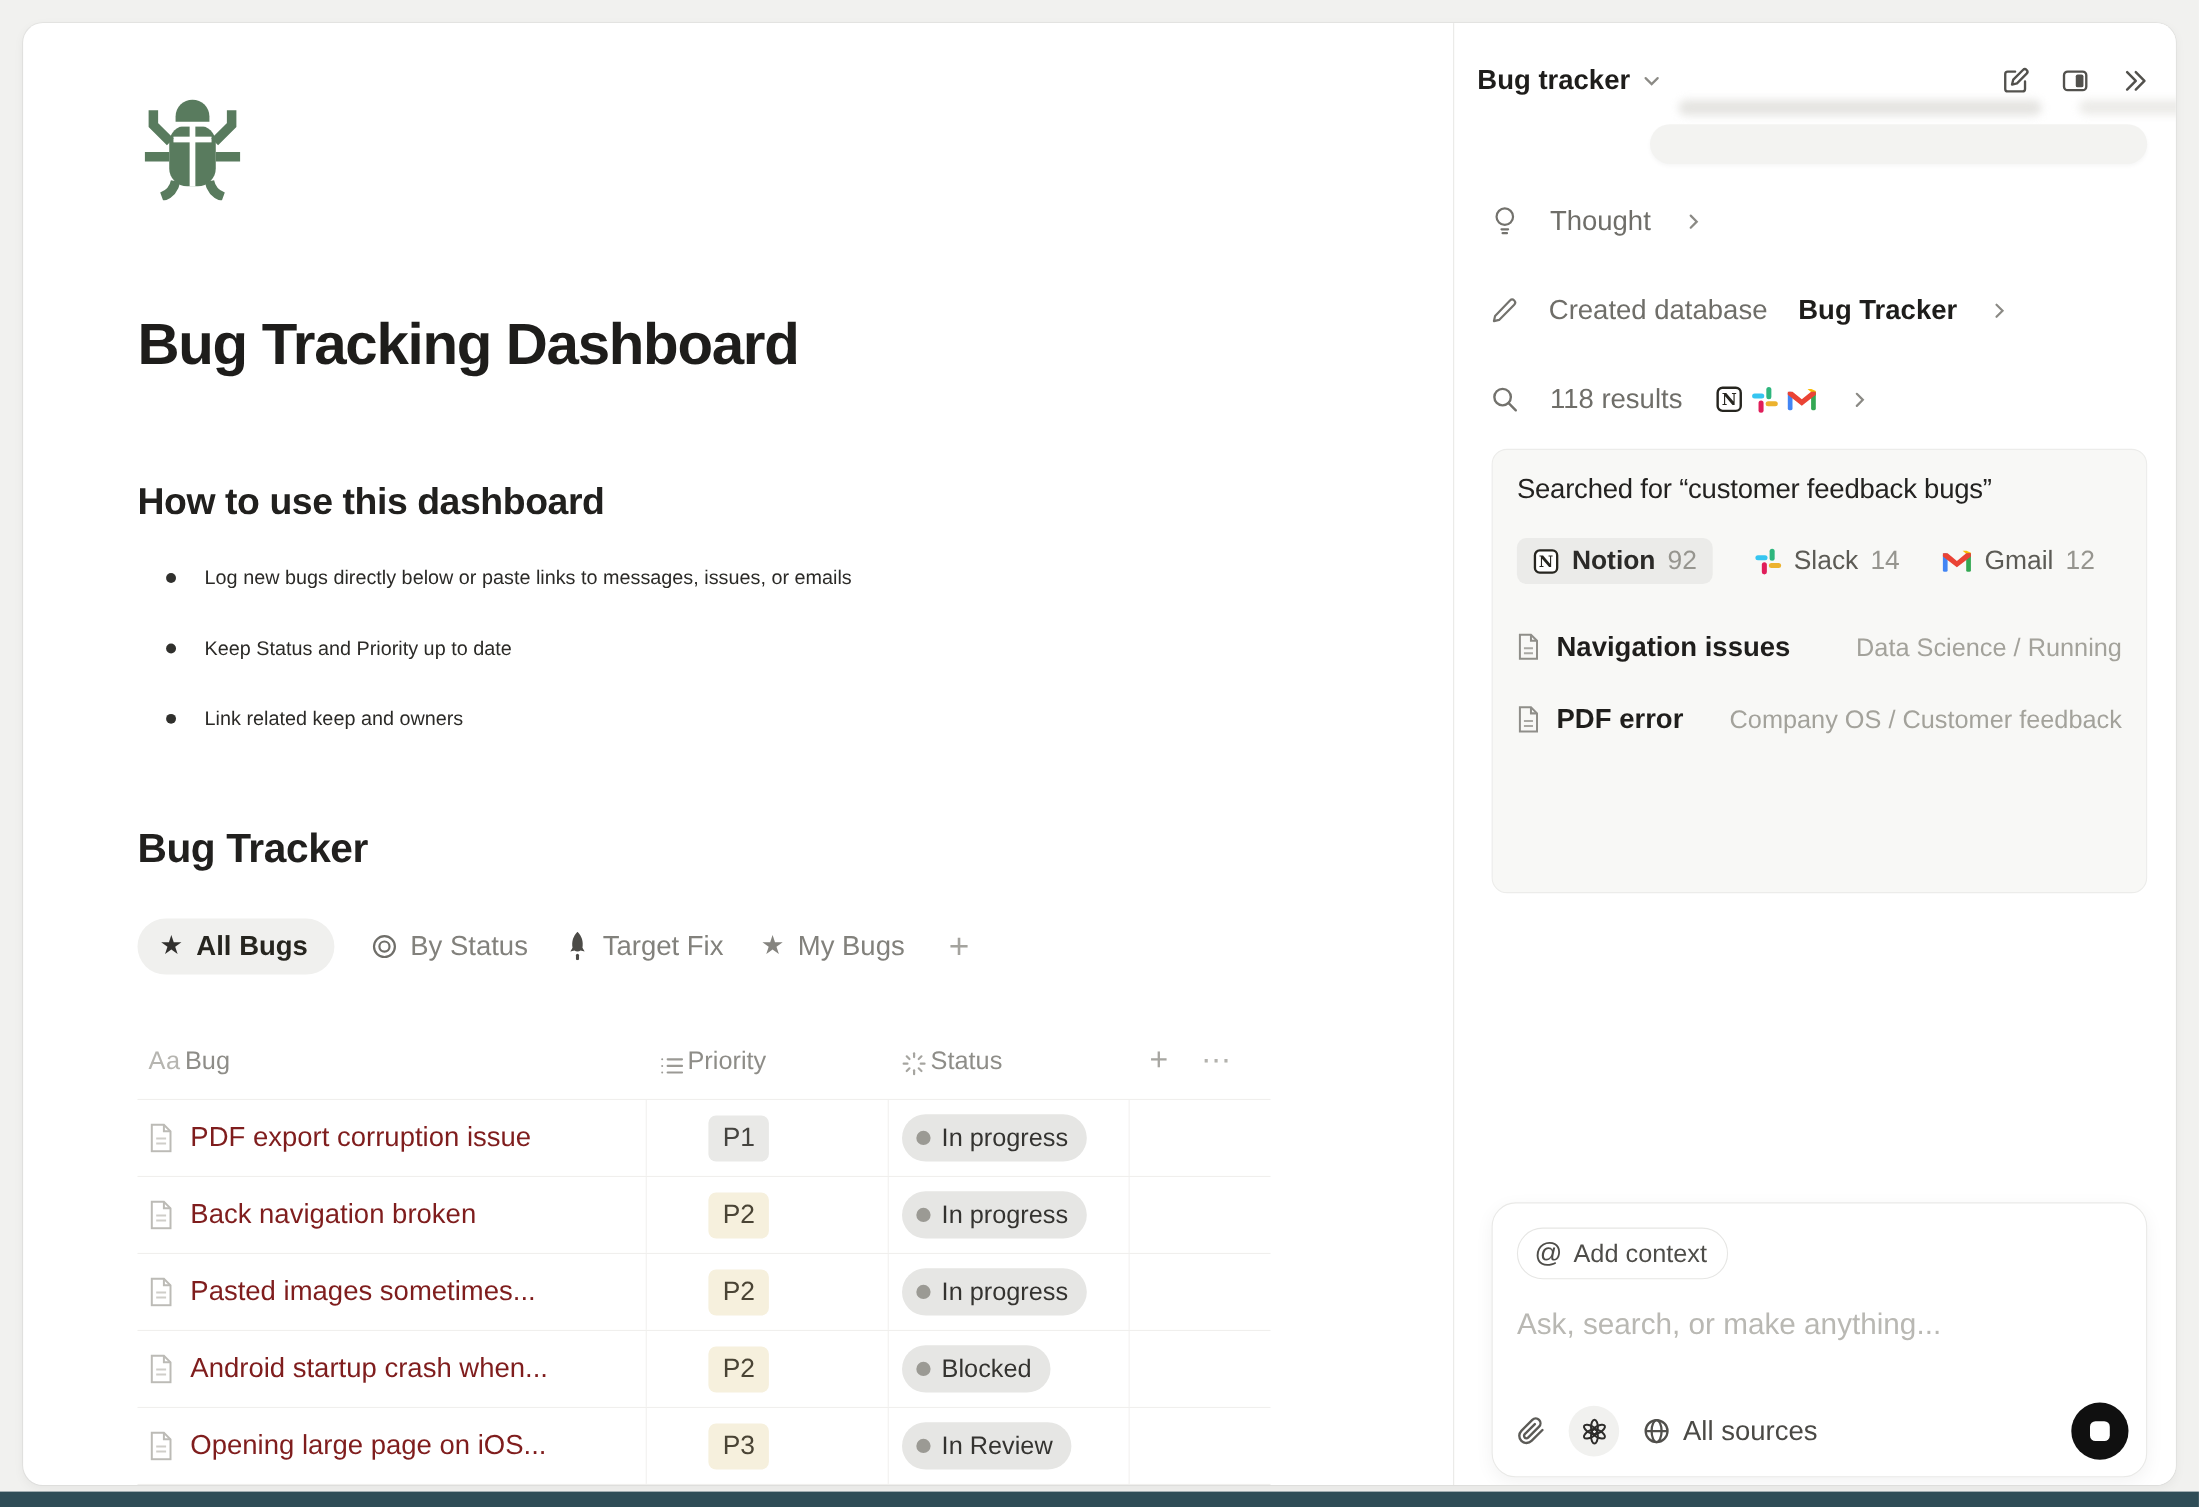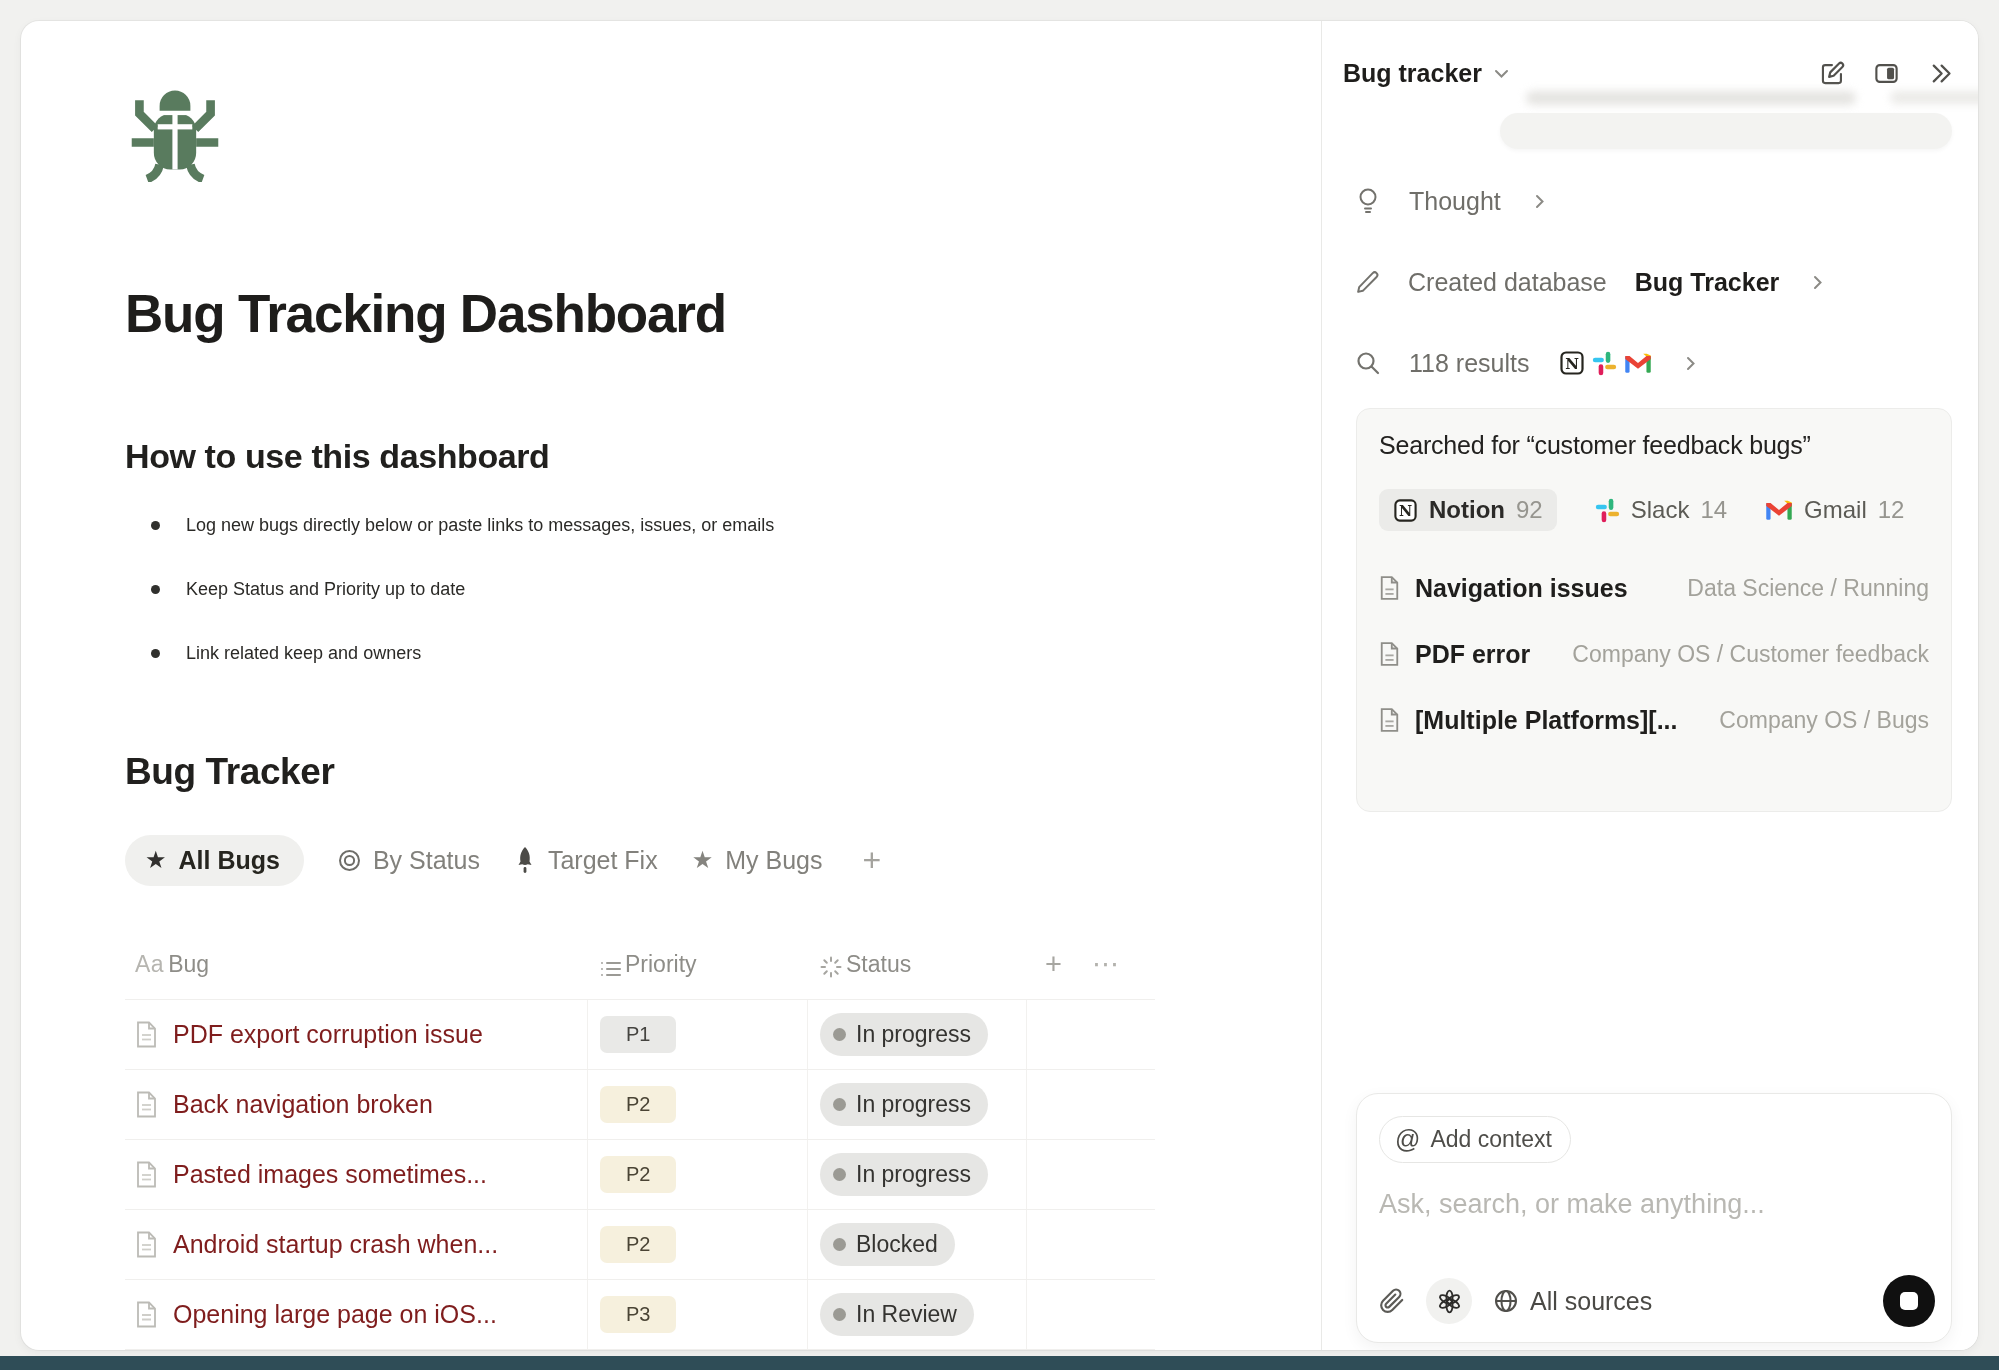--- a/index.html
+++ b/index.html
@@ -42,21 +42,21 @@
   .th-actions { display:flex; align-items:center; gap:30px; margin-left:18px; color:#a7a6a1; }
   .th-plus { font-size:29px; line-height:1; }
   .th-dots { font-size:27px; line-height:1; color:#b3b2ad; letter-spacing:2px; }
   .trow { display:flex; align-items:center; height:70px; border-top:1px solid #f0efed; }
   .td { height:100%; display:flex; align-items:center; }
   .td.c1 { width:463px; padding-left:10px; gap:15px; border-right:1px solid #f2f1ef; }
   .td.c2 { width:220px; padding-left:12px; border-right:1px solid #f2f1ef; }
   .td.c3 { width:219px; padding-left:12px; border-right:1px solid #f2f1ef; }
   .td.c4 { flex:1; }
   .bug-name { font-size:25px; font-weight:500; color:#7f1d1d; white-space:nowrap; }
-  .pill-priority { font-size:20px; padding:6px 26px; border-radius:7px; line-height:1.25; }
+  .pill-priority { font-size:24px; padding:6px 13px; border-radius:7px; line-height:1.25;margin-left:44px; }
   .pill-priority.gray { background:#e9e9e7; color:#454440; }
   .pill-priority.yellow { background:#f6f0dd; color:#4a4435; }
   .pill-status { display:inline-flex; align-items:center; gap:10px; background:#e6e6e4; border-radius:999px; padding:8px 17px 8px 13px; font-size:23px; color:#343330; white-space:nowrap; }
   .status-dot { width:13px; height:13px; border-radius:50%; background:#9b9a94; flex:none; }
 
   
   .panel { width:657px; border-left:1px solid #e9e9e7; position:relative; background:#fff; }
   .panel-header { position:absolute; top:30px; left:21px; right:24px; height:44px; display:flex; align-items:center; }
   .panel-title { font-size:25px; font-weight:600; color:#1e1d1b; }
   .panel-title-chevron { margin-left:10px; display:flex; }
@@ -509,34 +509,20 @@
                     <path d="M3 1.5 h11 l6 6 v18 h-17 z"></path>
                     <path d="M14 1.5 v6 h6"></path>
                     <line x1="7" y1="15" x2="16" y2="15" stroke="#a9a8a3"></line>
                     <line x1="7" y1="20" x2="16" y2="20" stroke="#a9a8a3"></line>
                   </svg>
                 </span>
               <span class="rr-title">PDF error</span>
               </span>
             <span class="rr-meta">Company OS / Customer feedback</span>
           </div>
-          <div class="result-row">
-            <span class="rr-left">
-              <span style="display:flex;">
-                  <svg width="21" height="26" viewBox="0 0 23 27" fill="none" stroke="#8f8e89" stroke-width="2">
-                    <path d="M3 1.5 h11 l6 6 v18 h-17 z"></path>
-                    <path d="M14 1.5 v6 h6"></path>
-                    <line x1="7" y1="15" x2="16" y2="15" stroke="#a9a8a3"></line>
-                    <line x1="7" y1="20" x2="16" y2="20" stroke="#a9a8a3"></line>
-                  </svg>
-                </span>
-              <span class="rr-title">[Multiple Platforms][...</span>
-              </span>
-            <span class="rr-meta">Company OS / Bugs</span>
-          </div>
         </div>
       </div>
 
       <div class="composer">
         <div class="ctx-pill">
           <span class="ctx-at">@</span>
           <span class="ctx-label">Add context</span>
         </div>
         <input class="composer-input" type="text" placeholder="Ask, search, or make anything..." style="">
         <div class="composer-tools">

